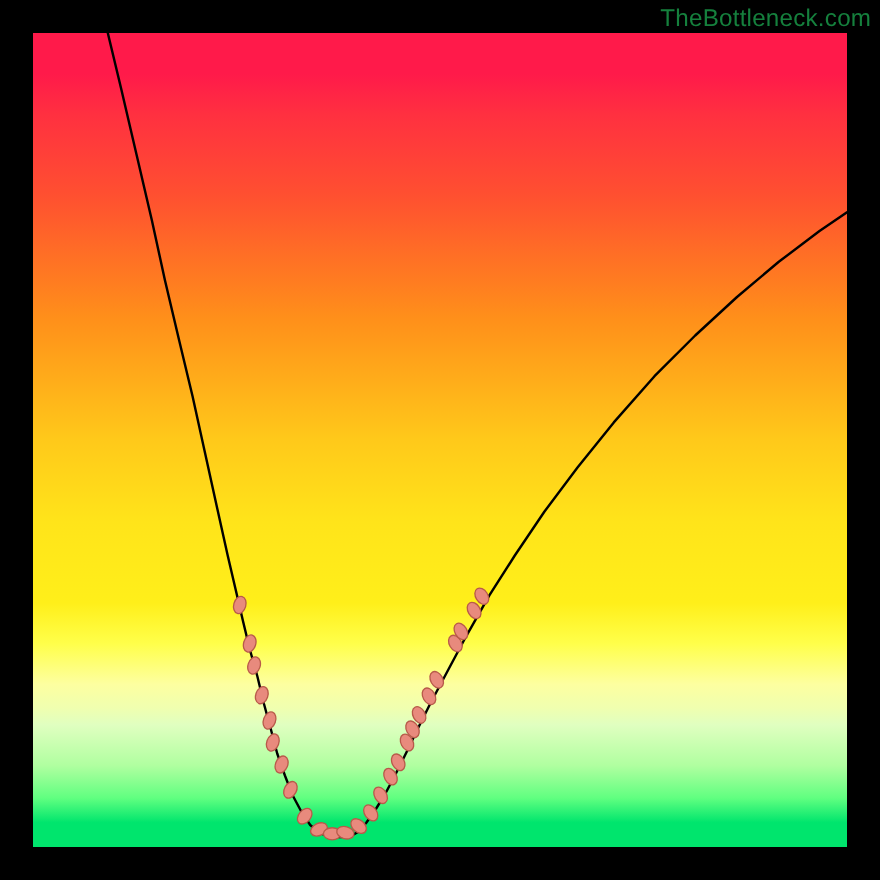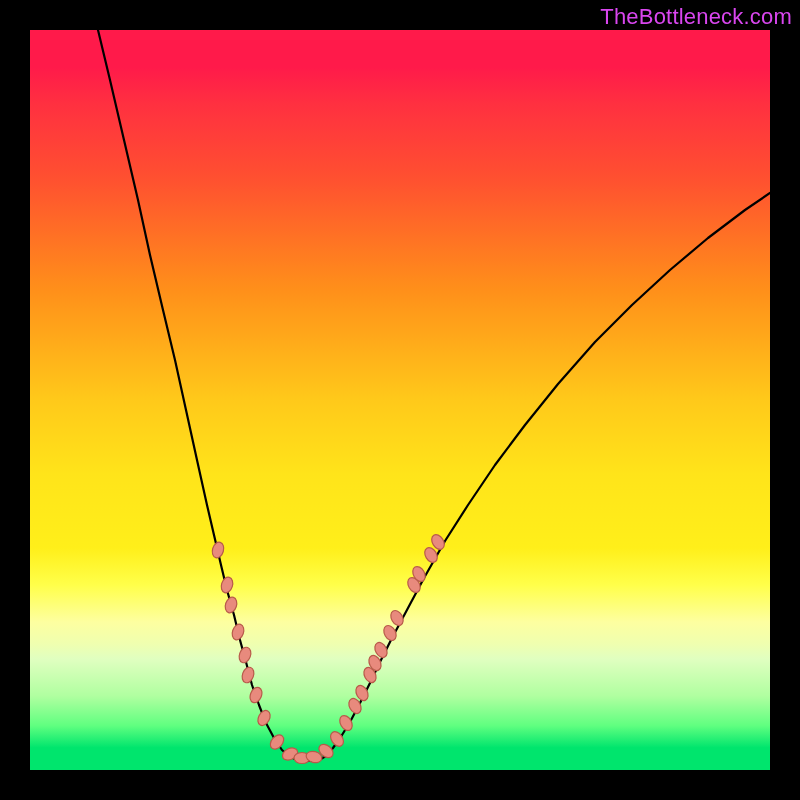--- a/index.html
+++ b/index.html
@@ -41,21 +41,21 @@
       #00E56D 97%,
       #00E56D 100%
     );
   }
   .watermark {
     position: absolute;
     top: 4px;
     right: 8px;
     font-family: Arial, Helvetica, sans-serif;
     font-size: 22px;
-    color: #d946ef;
+    color: #15803d;
     font-weight: 500;
     letter-spacing: 0.2px;
     user-select: none;
   }
   svg {
     position: absolute;
     inset: 0;
   }
 </style>
 </head>

